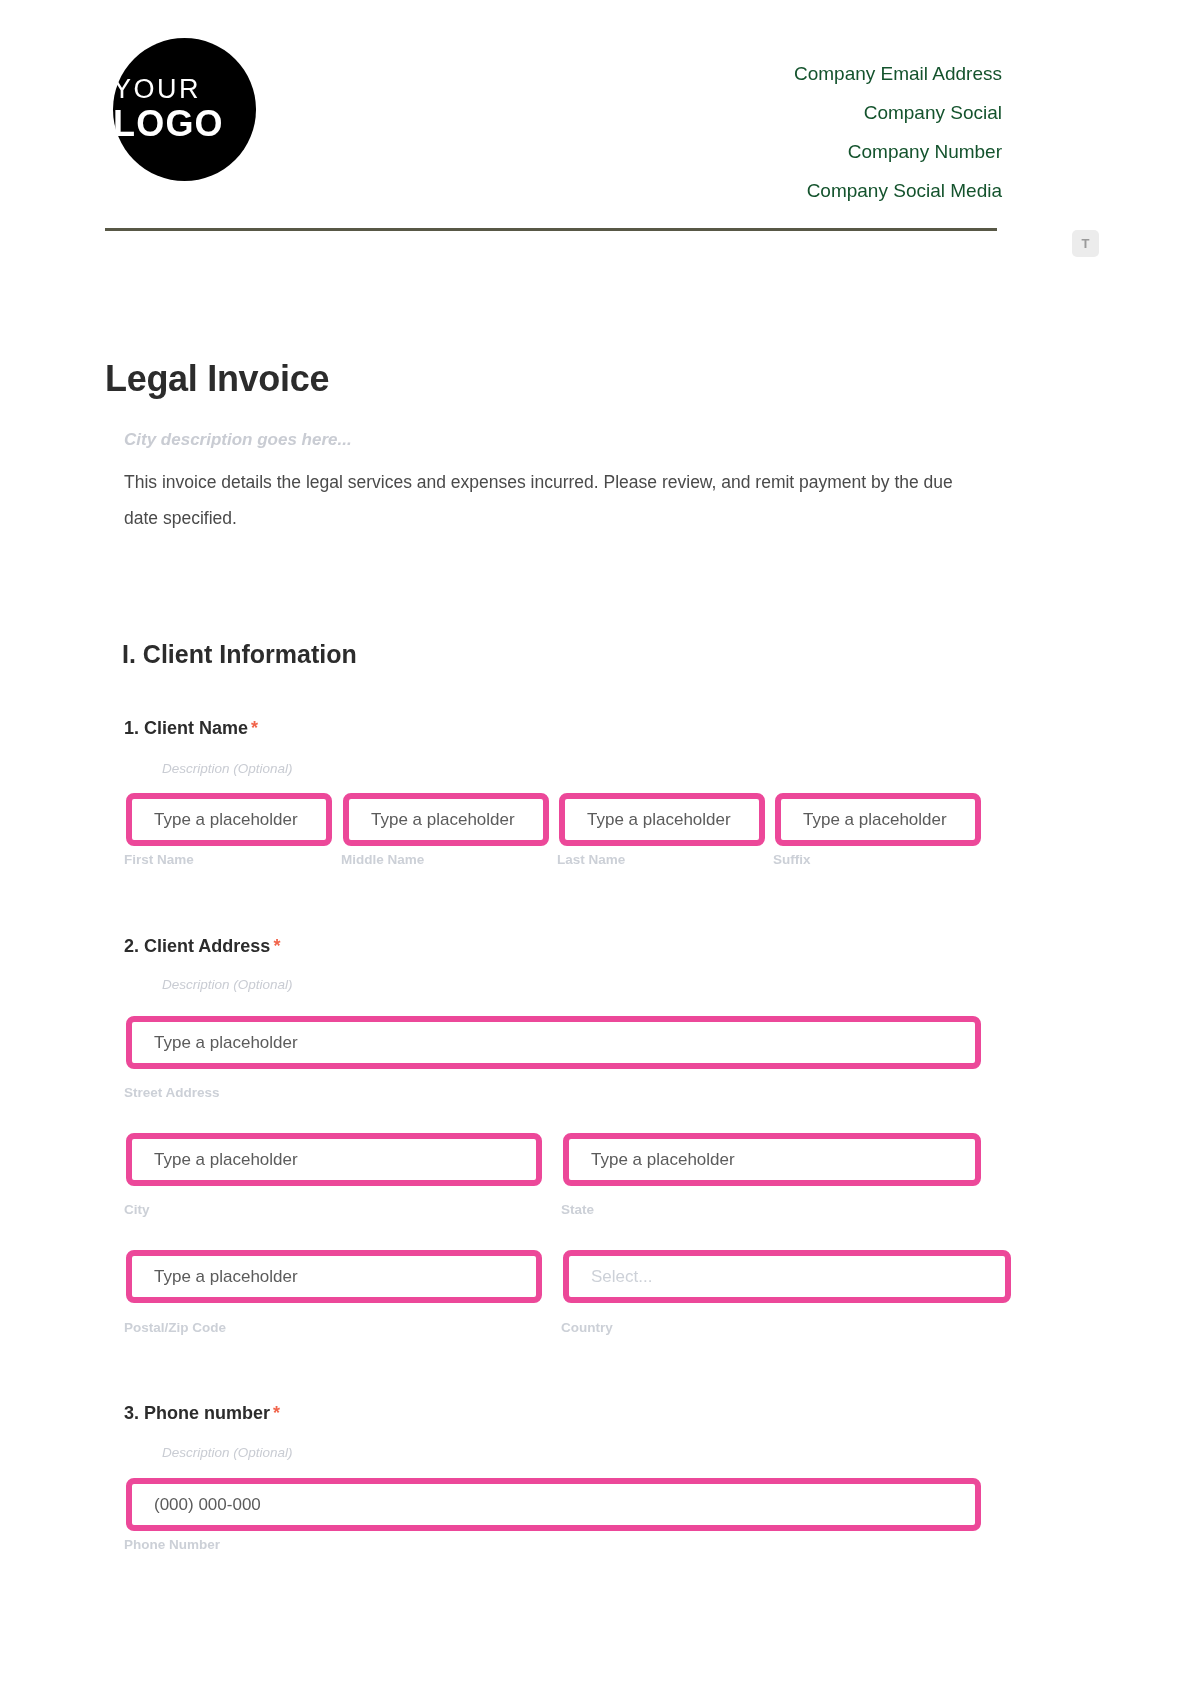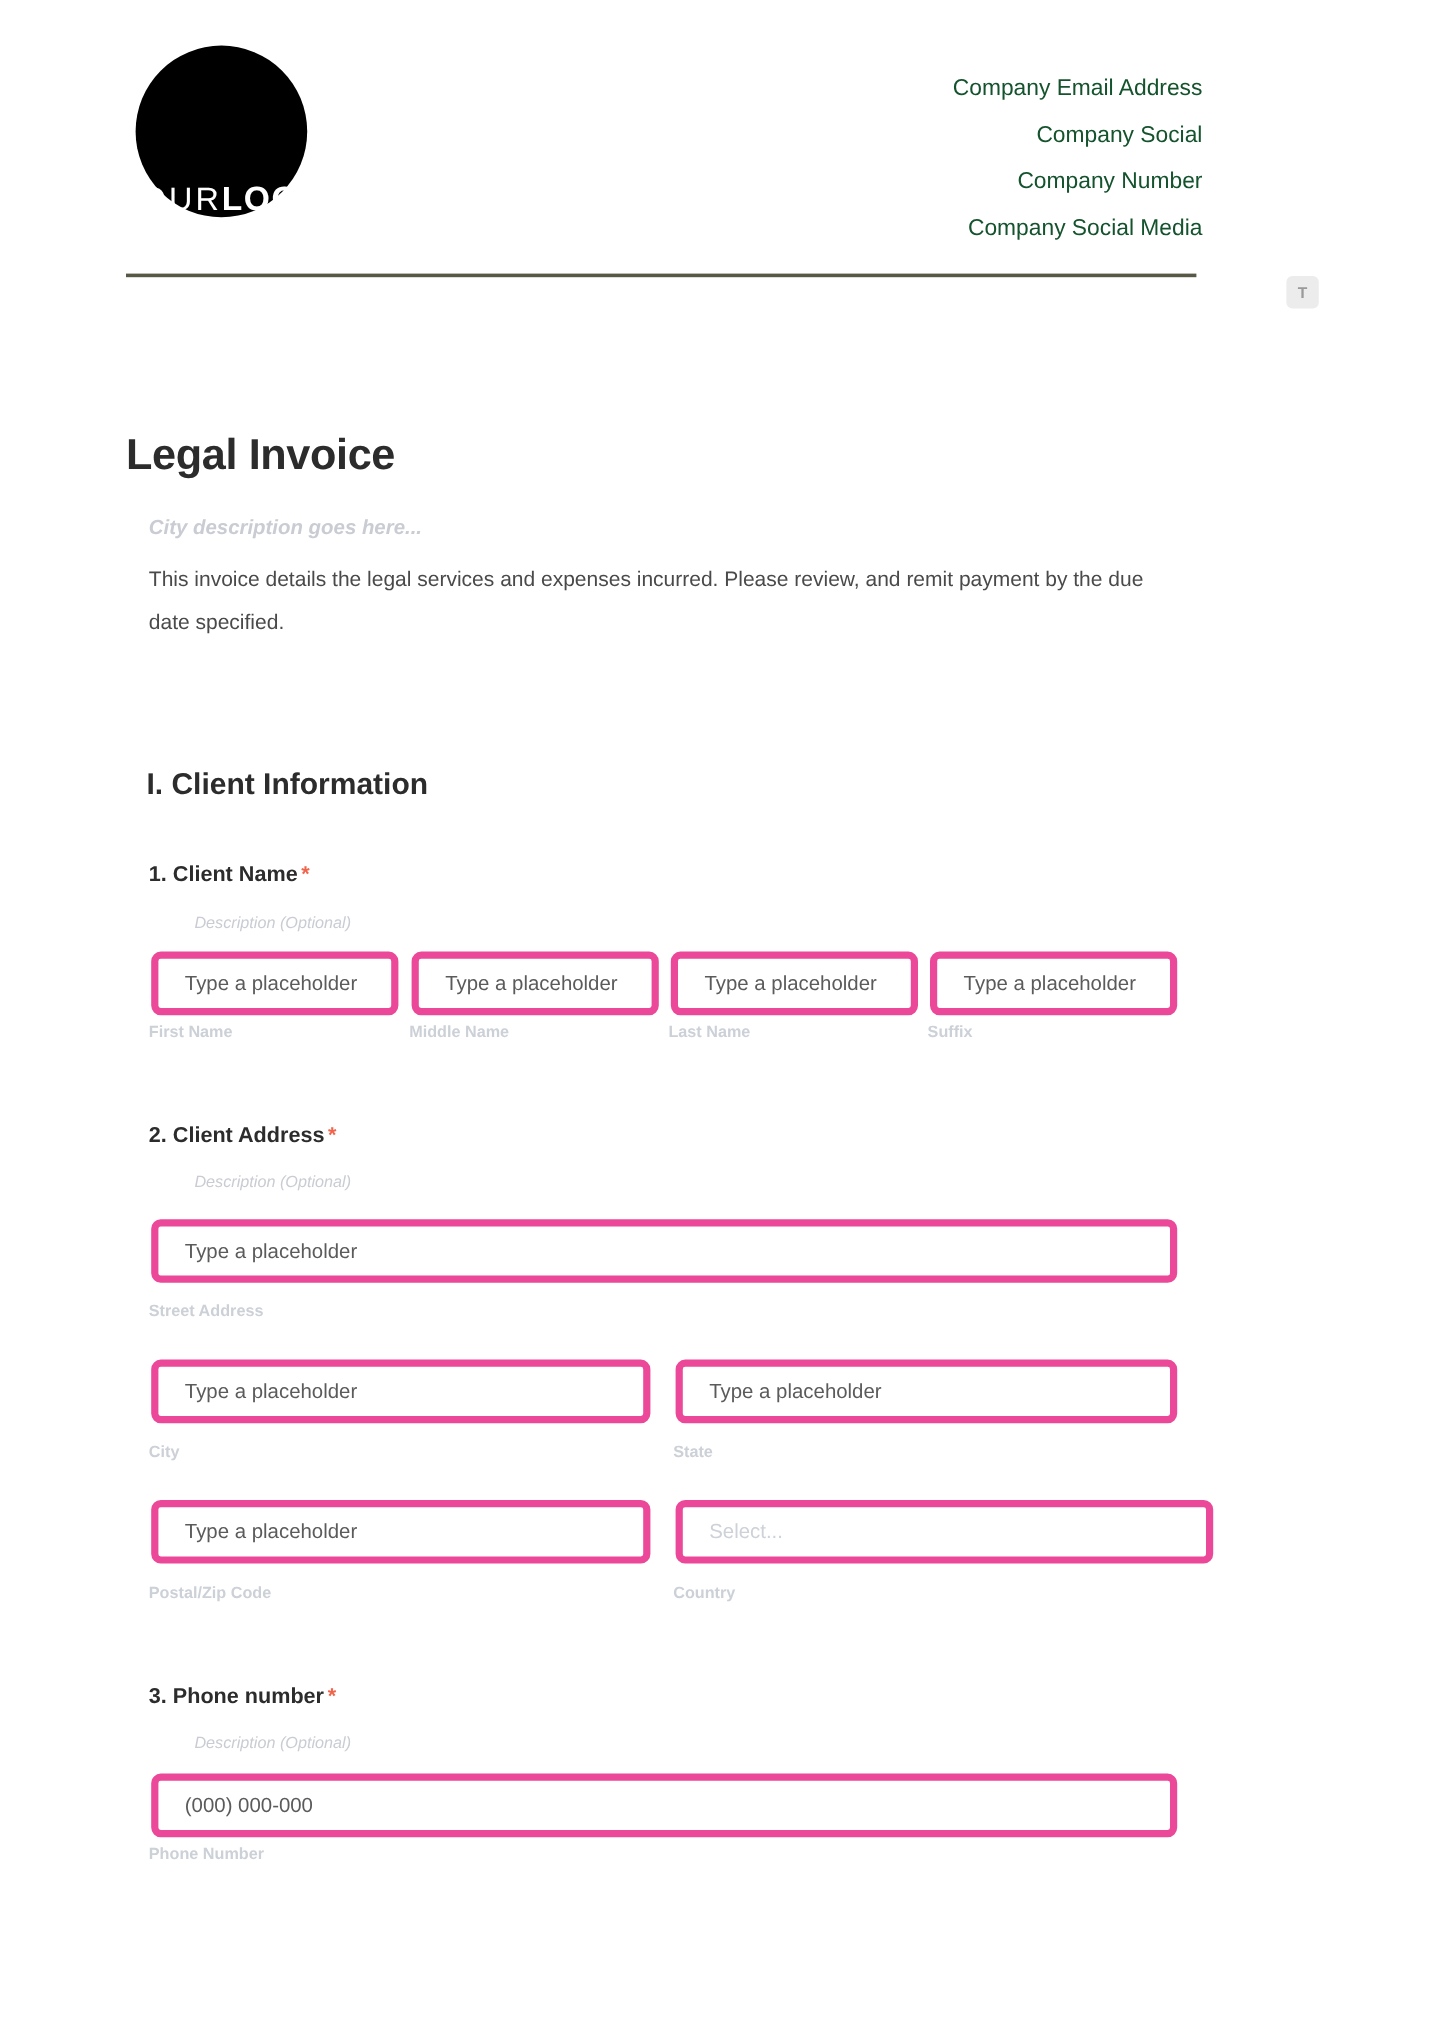--- a/index.html
+++ b/index.html
@@ -31,36 +31,36 @@
     align-items: flex-start;
     justify-content: space-between;
   }
 
   .logo-circle {
     width: 143px;
     height: 143px;
     border-radius: 50%;
     background: #000000;
     display: flex;
-    flex-direction: row;
-    align-items: flex-end;
+    flex-direction: column;
+    align-items: flex-start;
     justify-content: center;
     margin-left: 8px;
     margin-top: 4px;
   }
   .logo-your {
     color: #ffffff;
     font-size: 27px;
     letter-spacing: 2.5px;
     font-weight: 300;
     line-height: 1.08;
   }
   .logo-logo {
     color: #ffffff;
-    font-size: 28px;
+    font-size: 36px;
     letter-spacing: 1.2px;
     font-weight: 700;
     line-height: 1.08;
   }
 
   .company-lines {
     text-align: right;
     padding-top: 20px;
   }
   .company-lines div {

